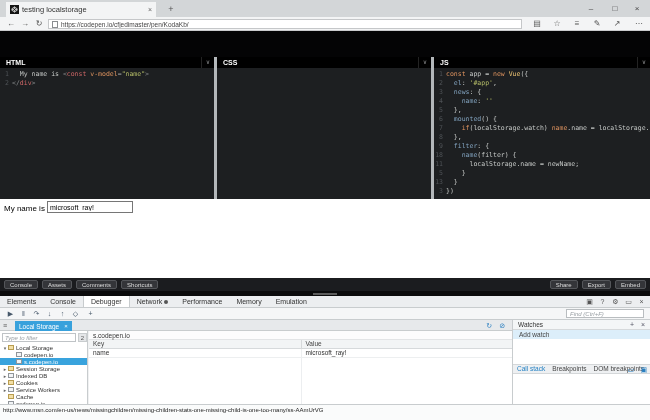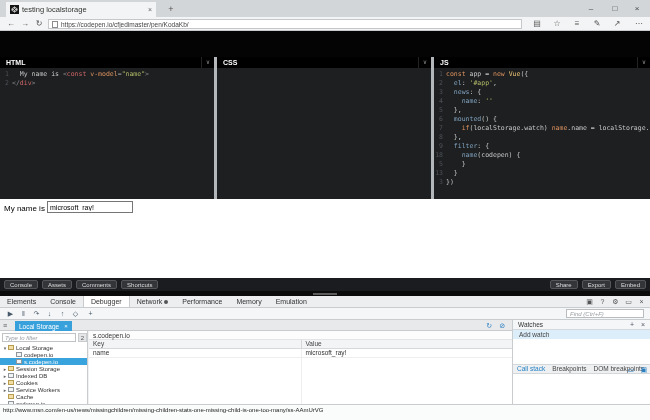--- a/index.html
+++ b/index.html
@@ -201,21 +201,22 @@
     <div class="ecode" id="code-js">
         <div class="code-line"><span class="ln">1</span><span class="tk-k">const</span><span class="tk-t"> app = </span><span class="tk-k">new</span><span class="tk-t"> </span><span class="tk-cls">Vue</span><span class="tk-t">({</span></div>
         <div class="code-line"><span class="ln">2</span><span class="tk-prop">  el</span><span class="tk-t">: </span><span class="tk-str">'#app'</span><span class="tk-t">,</span></div>
         <div class="code-line"><span class="ln">3</span><span class="tk-prop">  news</span><span class="tk-t">: {</span></div>
         <div class="code-line"><span class="ln">4</span><span class="tk-prop">    name</span><span class="tk-t">: </span><span class="tk-str">''</span></div>
         <div class="code-line"><span class="ln">5</span><span class="tk-t">  },</span></div>
         <div class="code-line"><span class="ln">6</span><span class="tk-prop">  mounted</span><span class="tk-t">() {</span></div>
         <div class="code-line"><span class="ln">7</span><span class="tk-t">    </span><span class="tk-k">if</span><span class="tk-t">(localStorage.watch) </span><span class="tk-k">name</span><span class="tk-t">.name = localStorage.name;</span></div>
         <div class="code-line"><span class="ln">8</span><span class="tk-t">  },</span></div>
         <div class="code-line"><span class="ln">9</span><span class="tk-prop">  filter</span><span class="tk-t">: {</span></div>
-        <div class="code-line"><span class="ln">18</span><span class="tk-prop">    name</span><span class="tk-t">(codepen) {</span></div>
+        <div class="code-line"><span class="ln">18</span><span class="tk-prop">    name</span><span class="tk-t">(filter) {</span></div>
+        <div class="code-line"><span class="ln">11</span><span class="tk-t">      localStorage.name = newName;</span></div>
         <div class="code-line"><span class="ln">5</span><span class="tk-t">    }</span></div>
         <div class="code-line"><span class="ln">13</span><span class="tk-t">  }</span></div>
         <div class="code-line"><span class="ln">3</span><span class="tk-t">})</span></div>
       </div>
   </div>
 </div>
 
 <div id="result">
   <span class="rl">My name is</span>
   <input id="nameinput" value="microsoft_ray!" style="">

